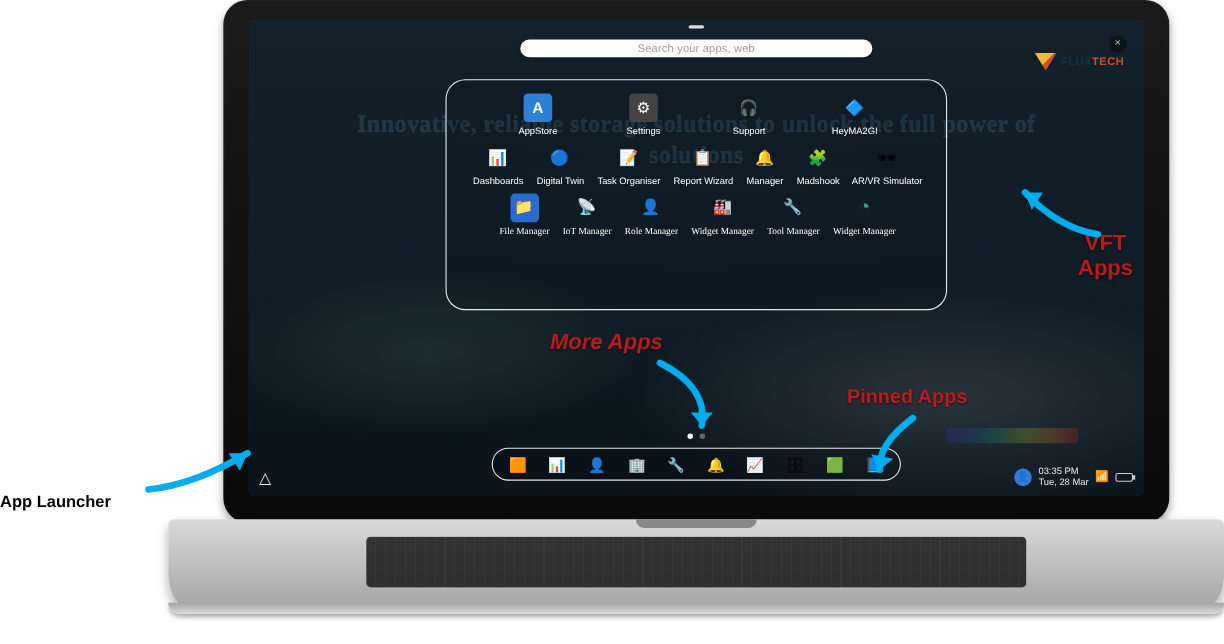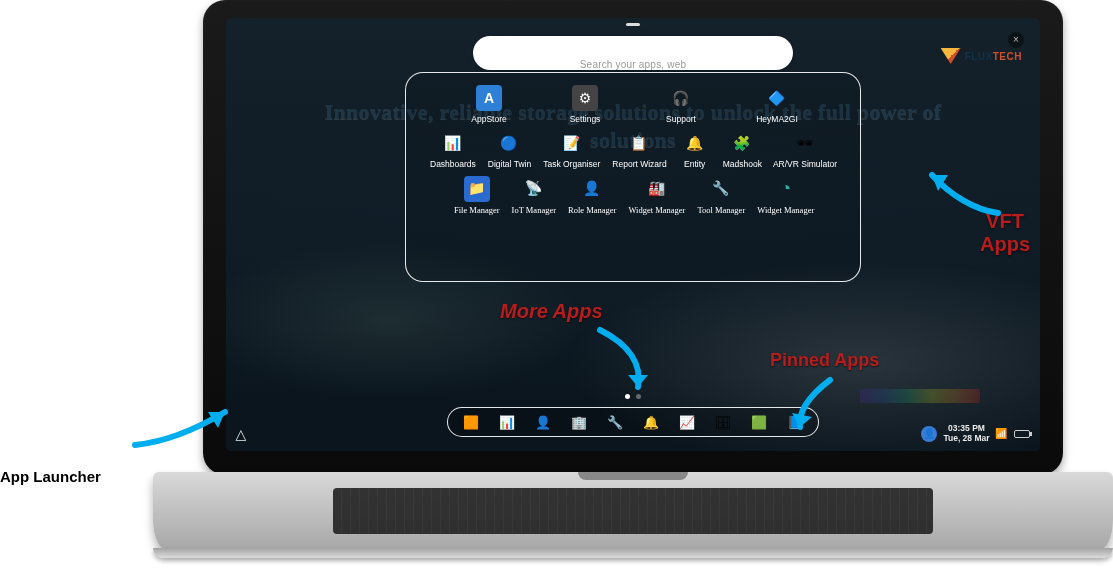--- a/index.html
+++ b/index.html
@@ -32,22 +32,22 @@
 
   
   .topnotch {
     position:absolute; top:5px; left:50%; transform:translateX(-50%);
     width:14px; height:3px; background:#ddd; border-radius:2px;
   }
 
   
   .searchbar {
     position:absolute; top:18px; left:50%; transform:translateX(-50%);
-    width:320px; height:34px; background:#fff; border-radius:18px;
-    display:flex; align-items:flex-end; justify-content:center;
+    width:320px; height:16px; background:#fff; border-radius:18px;
+    display:flex; align-items:center; justify-content:center;
     font-size:10px; color:#9a9a9a; letter-spacing:.2px;
     box-shadow:0 1px 3px rgba(0,0,0,.3);
   }
 
   
   .appspanel {
     position:absolute; top:54px; left:50%; transform:translateX(-50%);
     width:456px; height:210px;
     border:1.5px solid rgba(255,255,255,.9);
     border-radius:18px;
@@ -134,21 +134,21 @@
     position:absolute; left:6px; bottom:8px; width:18px; height:18px;
     color:#e8e8e8; font-size:14px; cursor:pointer; text-align:center; line-height:18px;
   }
 
   
   .tray {
     position:absolute; right:10px; bottom:8px; display:flex; align-items:center; gap:6px;
     color:#eaeaea; font-size:8.5px; line-height:1.1;
   }
   .tray .avatar { width:16px; height:16px; border-radius:50%; background:#3a7bd5; display:flex; align-items:center; justify-content:center; font-size:10px; }
-  .tray .clock { text-align:center;font-weight:bold; }
+  .tray .clock { text-align:left; }
   .tray .wifi { font-size:10px; }
   .tray .batt { width:16px; height:8px; border:1px solid #ccc; border-radius:2px; position:relative; }
   .tray .batt::after{content:""; position:absolute; right:-3px; top:1px; width:2px; height:4px; background:#ccc;}
 
   
   .spectrum {
     position:absolute; right:60px; bottom:48px; width:120px; height:14px;
     background:linear-gradient(90deg, #5a1fa0,#1f5aa0,#1fa069,#b5c21f,#d97b1f,#d01f1f);
     opacity:.25; border-radius:2px;
   }
@@ -248,21 +248,21 @@
             <div class="app">
                 <div class="ico ic-task"></div>
                 <div class="lbl">Task Organiser</div>
               </div>
             <div class="app">
                 <div class="ico ic-report"></div>
                 <div class="lbl">Report Wizard</div>
               </div>
             <div class="app">
                 <div class="ico ic-alerts"></div>
-                <div class="lbl">Entity</div>
+                <div class="lbl">Manager</div>
               </div>
             <div class="app">
                 <div class="ico ic-madshook"></div>
                 <div class="lbl">Madshook</div>
               </div>
             <div class="app">
                 <div class="ico ic-arvr"></div>
                 <div class="lbl">AR/VR Simulator</div>
               </div>
           </div>
@@ -351,19 +351,19 @@
 
   <div class="callout white" style="left:980px; top:210px; text-align:center;">
     <div>VFT</div>
     <div>Apps</div>
   </div>
   <svg class="arrow" style="left:920px; top:165px;" width="90" height="70">
     <path d="M78,48 C55,45 30,30 12,10"></path>
     <polygon points="12,10 28,10 18,26"></polygon>
   </svg>
 
-  <div class="callout" style="left:0px; top:468px; font-size:15px;">App Launcher</div>
+  <div class="callout" style="left:0px; top:448px; font-size:15px;">App Launcher</div>
   <svg class="arrow" style="left:130px; top:400px;" width="110" height="60">
     <path d="M5,45 C35,42 65,30 95,12"></path>
     <polygon points="95,12 78,12 88,28"></polygon>
   </svg>
 
 </div>
 
 </body></html>

